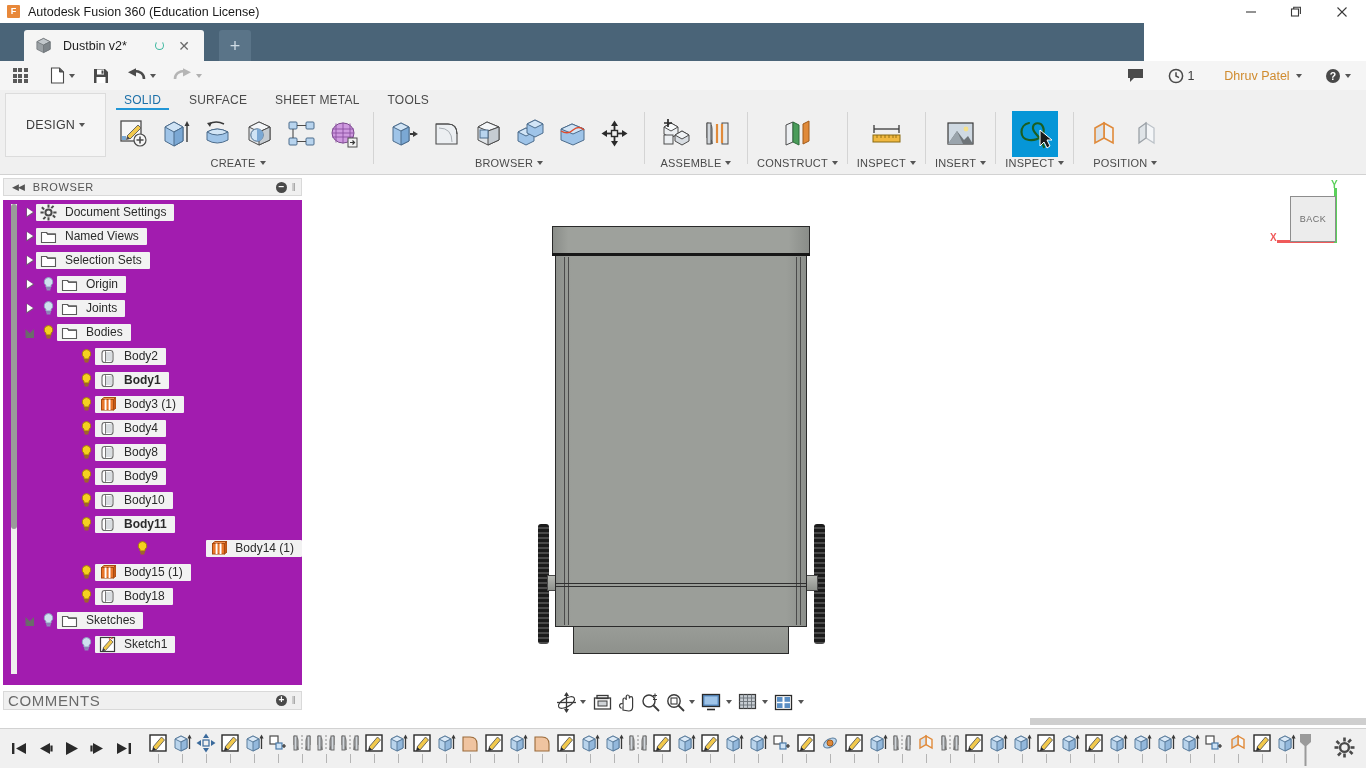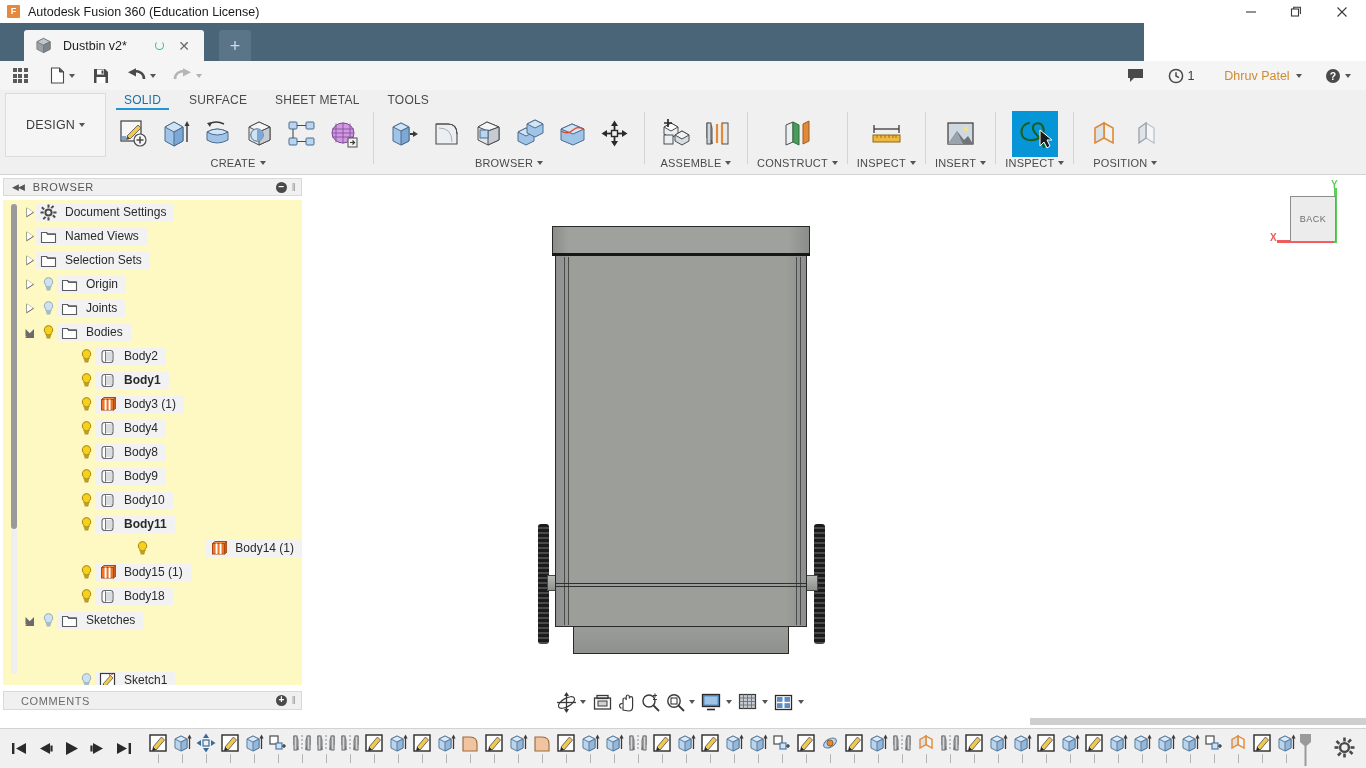--- a/index.html
+++ b/index.html
@@ -121,21 +121,21 @@
   .browser-hdr .collapse { margin-left:8px; color:#555; font-size:9px; letter-spacing:-1px; }
   .browser-hdr .title { margin-left:9px; font-size:11px; color:#555; letter-spacing:.6px; }
   .browser-hdr .minus {
     margin-left:auto; margin-right:5px; width:11px; height:11px; border-radius:50%;
     background:#4a4a4a; color:#fff; font-size:10px; line-height:9px; text-align:center; font-weight:bold;
   }
   .browser-hdr .grip { margin-right:5px; color:#999; font-size:10px; }
 
   .tree {
     position:absolute; left:3px; top:200px; width:299px; height:485px;
-    background:#fef9c3; overflow:hidden;
+    background:#a21caf; overflow:hidden;
   }
   .tree-scroll {
     position:absolute; left:8px; top:4px; width:6px; height:325px;
     background:#9a9a9a; border-radius:3px;
   }
   .tree-scroll-track {
     position:absolute; left:8px; top:4px; width:6px; height:470px; background:#efefef;
   }
   .node { height:24px; display:flex; align-items:center; position:relative; }
   .arrow {
@@ -218,21 +218,21 @@
     display:flex; align-items:center; justify-content:center; gap:2px;
   }
   .navbtn { width:25px; height:26px; display:flex; align-items:center; justify-content:center; }
   .navcaret { width:0;height:0;border-left:3.5px solid transparent;border-right:3.5px solid transparent;border-top:4px solid #555; margin-left:1px; margin-right:3px;}
 
   
   .comments {
     position:absolute; left:3px; top:691px; width:299px; height:19px;
     background:#f0f0f0; border:1px solid #d9d9d9; display:flex; align-items:center;
   }
-  .comments .title { margin-left:17px; font-size:11px; color:#6a6a6a; letter-spacing:.6px; }
+  .comments .title { margin-left:4px; font-size:15px; color:#6a6a6a; letter-spacing:.6px; }
   .comments .plus {
     margin-left:auto; margin-right:5px; width:11px; height:11px; border-radius:50%;
     background:#4a4a4a; color:#fff; font-size:10px; line-height:10px; text-align:center; font-weight:bold;
   }
   .comments .grip { margin-right:5px; color:#999; font-size:10px; }
 
   
   .hscroll-track { position:absolute; left:305px; top:716px; width:1061px; height:10px; background:#ffffff; }
   .hscroll-thumb { position:absolute; left:1030px; top:718px; width:336px; height:7px; background:#cfcfcf; }
 
@@ -942,21 +942,21 @@
               <rect x="6.6" y="13.2" width="3.8" height="1.2" fill="#8aa6bd"></rect>
             </svg></span>
           <span class="nwrap">
             <span class="nicon"><svg width="17" height="17" viewBox="0 0 17 17">
                 <path d="M1.5 4.5 h5 l1.2 1.6 h7.8 v8.4 h-14 z" fill="#ffffff" stroke="#5a5a5a" stroke-width="1.1"></path>
                 <path d="M1.5 4.5 h5 l1.2 1.6 h7.8" fill="none" stroke="#5a5a5a" stroke-width="1.1"></path>
               </svg></span>
             <span class="ntext">Sketches</span>
           </span>
         </div>
-        <div class="node" style="padding-left: 58px; margin-top: 36px;">
+        <div class="node" style="padding-left: 58px;">
           <span class="arrow "></span>
           <span class="bulb" style="margin-left: 4px;"><svg width="17" height="17" viewBox="0 0 17 17">
               <path d="M8.5 1.6 a4.3 4.3 0 0 0 -2.6 7.7 v1.6 h5.2 v-1.6 a4.3 4.3 0 0 0 -2.6 -7.7 z" fill="#cfe0ef" stroke="#8aa6bd" stroke-width="0.9"></path>
               <rect x="6.1" y="11.4" width="4.8" height="1.3" fill="#8aa6bd"></rect>
               <rect x="6.6" y="13.2" width="3.8" height="1.2" fill="#8aa6bd"></rect>
             </svg></span>
           <span class="nwrap">
             <span class="nicon"><svg width="17" height="17" viewBox="0 0 17 17">
                 <rect x="1.5" y="1.5" width="14" height="14" fill="#ffffff" stroke="#3a3a3a" stroke-width="1.2"></rect>
                 <path d="M4 12 L11.5 3.5 L14 6 L6.5 14.5 Z" fill="#f2c94c" stroke="#5a5a5a" stroke-width="0.8"></path>

